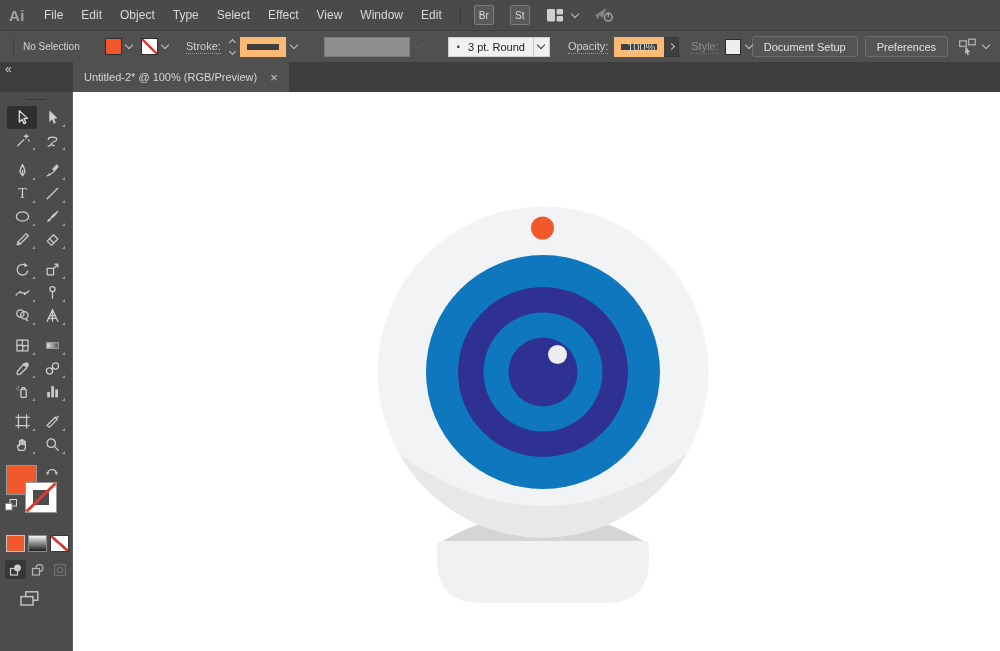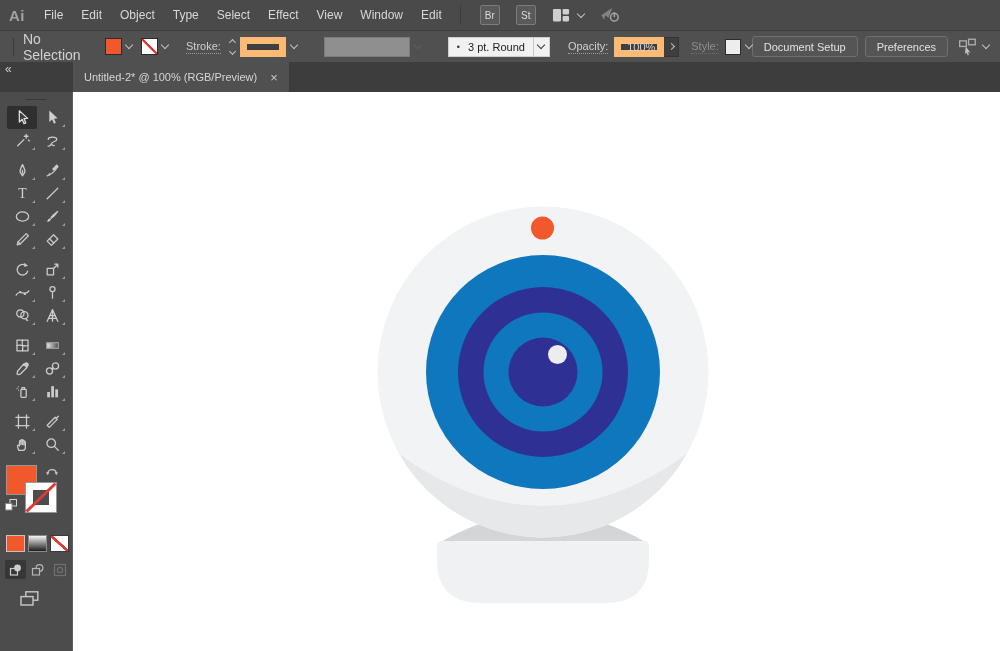--- a/index.html
+++ b/index.html
@@ -8,35 +8,35 @@
   .app { position:relative; width:1000px; height:651px; user-select:none; }
 
   
   .menu-bar { height:30px; background:#4a4a4a; display:flex; align-items:center; padding-left:9px; }
   .ai-logo { color:#a3a3a3; font-weight:bold; font-size:15px; margin-right:10px; letter-spacing:0.5px; }
   .menus { display:flex; align-items:center; }
   .menu-item { color:#d8d8d8; font-size:12px; padding:0 9px; cursor:default; }
   .menu-right { display:flex; align-items:center; margin-left:5px; }
   .vsep { width:1px; height:20px; background:#3c3c3c; margin:0 4px; }
   .sq-btn { width:20px; height:20px; background:#5a5a5a; border:1px solid #7c7c7c; border-radius:2px;
-            color:#dcdcdc; font-size:10px; display:flex; align-items:center; justify-content:center; margin-left:15px; }
+            color:#dcdcdc; font-size:10px; display:flex; align-items:center; justify-content:center; margin-left:9px; }
   .sq-btn.st { margin-left:16px; }
   .ws-icon { margin-left:16px; display:flex; }
   .touch-icon { margin-left:14px; display:flex; opacity:0.85; }
   .chev { width:6px; height:6px; border-right:1.5px solid #c2c2c2; border-bottom:1.5px solid #c2c2c2;
           transform:rotate(45deg); display:inline-block; margin-top:-3px; }
   .chev.dark { border-color:#3a3a3a; }
   .chev.dim { opacity:0.45; }
   .mb-chev { margin-left:8px; }
 
   
   .control-bar { height:32px; background:#505050; border-top:1px solid #3e3e3e; display:flex;
                  align-items:center; font-size:11px; color:#cfcfcf; }
   .cb-grip { width:1px; height:18px; background:#616161; margin-left:13px; border-left:1px solid #3c3c3c; }
-  .no-selection { margin-left:9px; width:70px; font-size:14px; color:#d2d2d2; }
+  .no-selection { margin-left:9px; width:70px; font-size:10px; color:#d2d2d2; }
   .swatch { width:17px; height:17px; border:1px solid #2c2c2c; }
   .none-bg { background:linear-gradient(to top right,#ffffff 43%,#dd3a33 45%,#dd3a33 55%,#ffffff 57%); }
   .swgrp { display:flex; align-items:center; gap:4px; }
   .fill-grp { margin-left:12px; } .stroke-grp { margin-left:9px; }
   .cb-label { margin-left:18px; border-bottom:1px dotted #9a9a9a; padding-bottom:1px;text-align:right; }
   .dim { color:#8e8e8e; border-color:#6e6e6e; }
   .spinner { display:flex; flex-direction:column; gap:4px; margin-left:9px; align-items:center; }
   .spin-up { width:5px; height:5px; border-left:1.5px solid #c2c2c2; border-top:1.5px solid #c2c2c2; transform:rotate(45deg); }
   .spin-dn { width:5px; height:5px; border-right:1.5px solid #c2c2c2; border-bottom:1.5px solid #c2c2c2; transform:rotate(45deg); }
   .dark-box { background:#3f3f3f; border:7px solid #fdba74; height:20px; }

